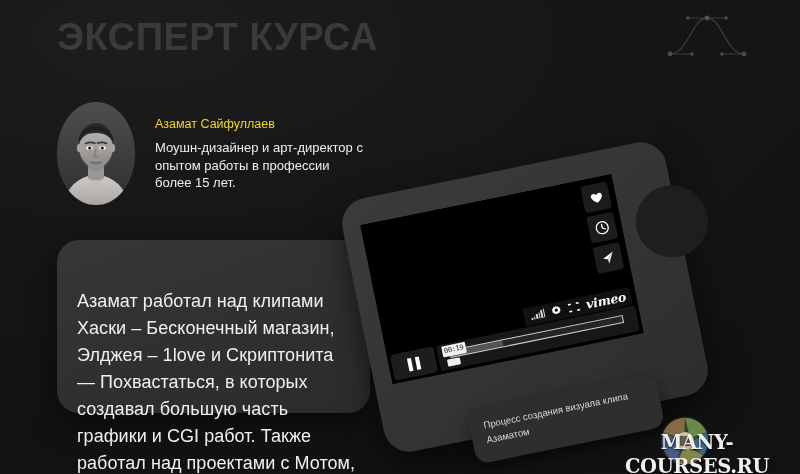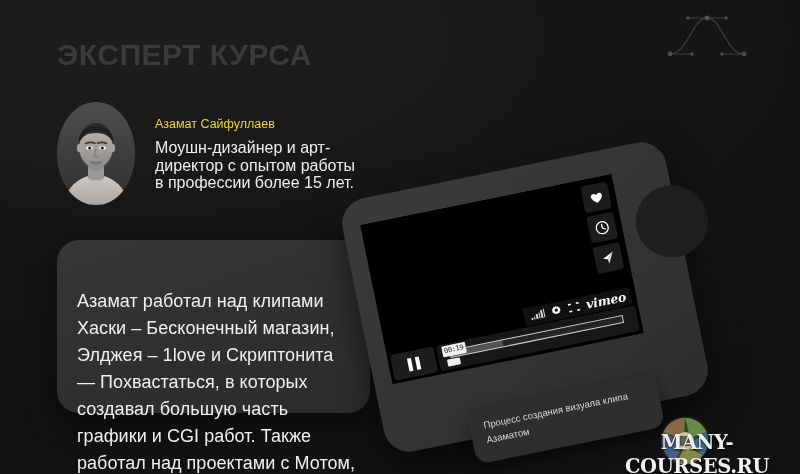--- a/index.html
+++ b/index.html
@@ -26,22 +26,22 @@
     height: 474px;
     background:
       radial-gradient(120% 90% at 18% 8%, #1d1d1d 0%, #161616 46%, #121212 100%);
     overflow: hidden;
   }
 
   
   .page-title {
     position: absolute;
     left: 57px;
-    top: 36px;
-    font-size: 30px;
+    top: 18px;
+    font-size: 38px;
     line-height: 38px;
     font-weight: bold;
     letter-spacing: 0.5px;
     color: #3a3a3a;
     user-select: none;
   }
 
   
   .curve-deco {
     position: absolute;
@@ -84,21 +84,21 @@
     color: #f5d426;
     font-size: 12.5px;
     font-weight: normal;
     line-height: 16px;
     margin-bottom: 7px;
     white-space: nowrap;
   }
 
   .expert-bio {
     color: #eeeeee;
-    font-size: 16px;
+    font-size: 13px;
     line-height: 17.5px;
     font-weight: normal;
   }
 
   
   .desc-card {
     position: absolute;
     left: 57px;
     top: 240px;
     width: 313px;

